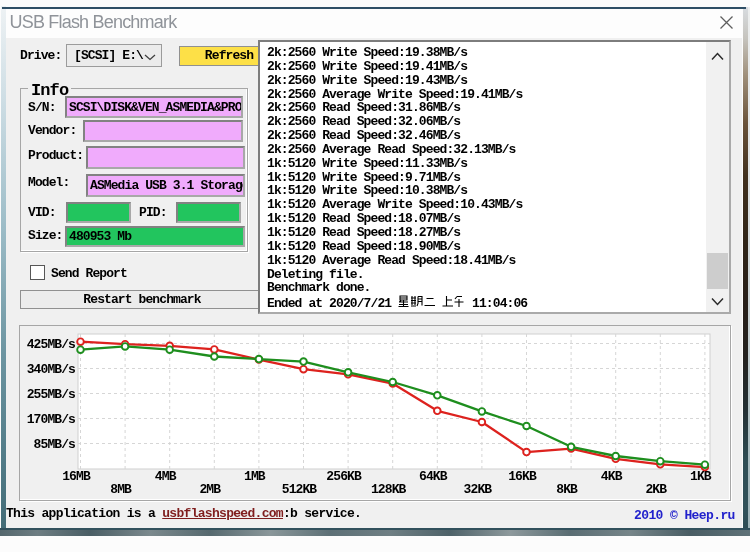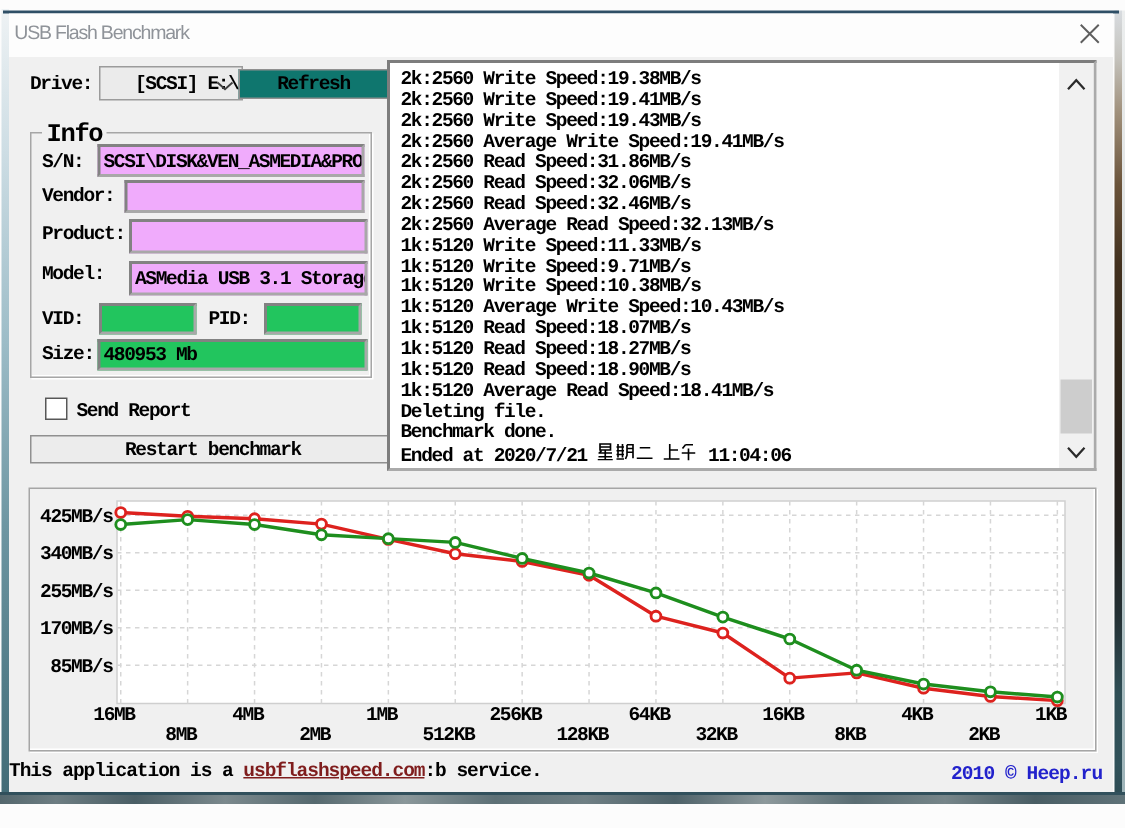--- a/index.html
+++ b/index.html
@@ -11,21 +11,21 @@
   #wallR { left:742.5px; top:7px; width:5px; height:529px;
     background:linear-gradient(180deg,#d8dce0 0%,#c5c3bd 6%,#9f8f7a 13%,#6a533a 22%,#42311f 32%,#312619 44%,#28201a 56%,#24221f 66%,#243034 76%,#2f4e55 86%,#31525a 95%,#2d4b53 100%); }
   #wallR2 { left:747.5px; top:7px; width:2.5px; height:529px;
     background:linear-gradient(180deg,#eceeee 0%,#dfe3e4 30%,#c6d0d2 60%,#a8bcc0 85%,#9db3b8 100%); }
   #frameT { left:2px; top:7px; width:744px; height:2px; background:#2f4f66; }
   #frameB { left:0; top:528px; width:750px; height:2.5px; background:#31505c; }
   #wallB { left:0; top:530px; width:750px; height:5.5px;
     background:linear-gradient(90deg,#54676d 0%,#6d7d82 5%,#4a5e65 12%,#7b898d 20%,#56696f 28%,#8a979a 36%,#5d7076 44%,#6f7f84 52%,#4e6269 60%,#8d999c 68%,#5a6d73 76%,#768589 84%,#495d64 92%,#5f7278 100%); }
   #titlebar { left:6px; top:9px; width:736px; height:29px; background:#fdfdfd; }
   #title { left:9.5px; top:14.3px; font-family:"Liberation Sans",sans-serif; font-weight:normal;
-    font-size:13px; line-height:16.5px; color:#8f9399; letter-spacing:-0.8px; }
+    font-size:18px; line-height:16.5px; color:#8f9399; letter-spacing:-0.8px; }
   #client { left:6px; top:38px; width:736px; height:490px; background:#f0f0f0; }
   .t { font-size:13px; letter-spacing:-0.9px; line-height:14px; white-space:pre; }
   .btn { background:#ececec; border:1px solid #909090; text-align:center; }
   .field { background:#f0abfc; border:2px solid #828282; border-right-color:#a8a8a8; border-bottom-color:#a8a8a8;
     overflow:hidden; white-space:nowrap; padding-left:2px; }
   .gray { background:#22c55e; }
   .gbox { border:1px solid #a6a6a6; box-shadow:inset -1px -1px 0 #fff, 1px 1px 0 #fff; }
   .glabel { position:absolute; top:-8px; left:7px; background:#f0f0f0; padding:0 3px; font-size:17px; letter-spacing:-0.9px; }
 </style>
 </head>
@@ -35,25 +35,25 @@
 <div class="abs" id="wallR2"></div>
 <div class="abs" id="frameT"></div>
 <div class="abs" id="titlebar"></div>
 <div class="abs" id="title">USB Flash Benchmark</div>
 <svg class="abs" style="left:719px;top:15px" width="15" height="15">
   <path d="M1.5,1.5 L13.5,13.5 M13.5,1.5 L1.5,13.5" stroke="#5e5e5e" stroke-width="1.3" fill="none"></path>
 </svg>
 <div class="abs" id="client"></div>
 
 <div class="abs t" style="left:20px;top:49px">Drive:</div>
-<div class="abs t" style="left:66px;top:44px;width:96px;height:23px;background:#ebebeb;border:1px solid #9b9b9b;line-height:21px;padding-left:23px">[SCSI] E:\</div>
+<div class="abs t" style="left:66px;top:44px;width:96px;height:23px;background:#ebebeb;border:1px solid #9b9b9b;line-height:21px;padding-left:7px">[SCSI] E:\</div>
 <svg class="abs" style="left:144px;top:54px" width="12" height="7">
     <path d="M1,1 L6,5.5 L11,1" stroke="#3f3f3f" stroke-width="1.3" fill="none"></path>
   </svg>
-<div class="abs t btn" style="left:159px;top:46px;width:100px;height:20px;line-height:18px;background:#0f766e">Refresh</div>
+<div class="abs t btn" style="left:179px;top:46px;width:100px;height:20px;line-height:18px;background:#fde047">Refresh</div>
 
 <div class="abs gbox" style="left:20px;top:88px;width:228px;height:164px">
   <div class="glabel">Info</div>
 </div>
 <div class="abs t" style="left:28px;top:101px">S/N:</div>
 <div class="abs t field" style="left:65px;top:96px;width:178px;height:22px;line-height:20px">SCSI\DISK&amp;VEN_ASMEDIA&amp;PRO</div>
 <div class="abs t" style="left:28px;top:124px">Vendor:</div>
 <div class="abs t field" style="left:83px;top:120px;width:160px;height:22px;line-height:18px"></div>
 <div class="abs t" style="left:28px;top:149px">Product:</div>
 <div class="abs t field" style="left:86px;top:146px;width:159px;height:23px;line-height:19px"></div>

